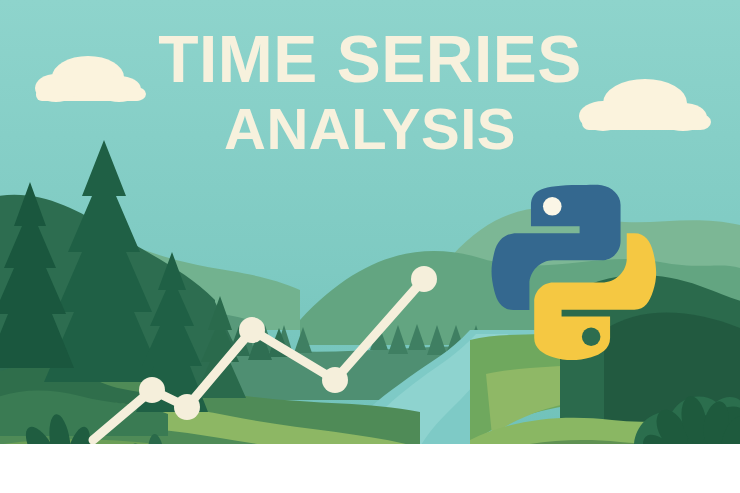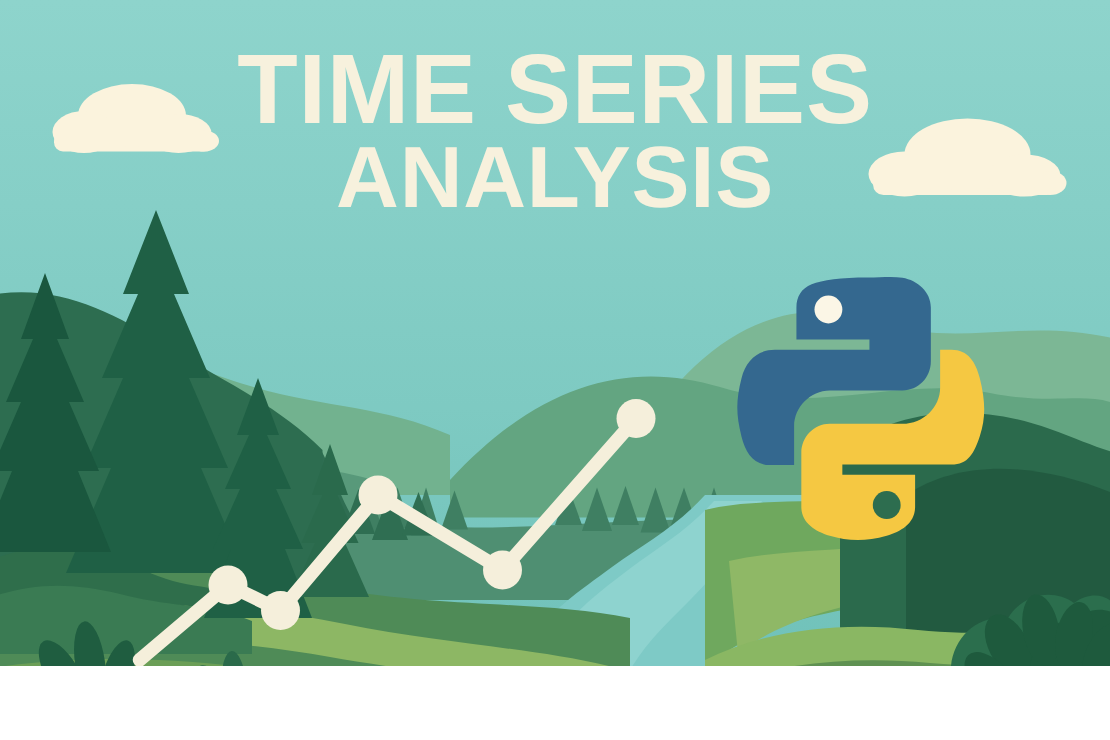--- a/index.html
+++ b/index.html
@@ -33,21 +33,21 @@
   }
   .title-line {
     display: block;
     color: #f7f1dd;
     font-family: "Liberation Sans", sans-serif;
     font-weight: bold;
     letter-spacing: 0.5px;
     line-height: 0.94;
   }
   .title-line-1 { font-size: 66px; }
-  .title-line-2 { font-size: 58px; margin-top: 2px; }
+  .title-line-2 { font-size: 58px; margin-top: 12px; }
 </style>
 </head>
 <body>
 
 <div id="banner">
 
   <svg id="scene" viewBox="0 0 740 493" width="740" height="493" xmlns="http://www.w3.org/2000/svg">
     <defs>
       <linearGradient id="skyGrad" x1="0" y1="0" x2="0" y2="1">
         <stop offset="0%" stop-color="#8ed4cc"></stop>

